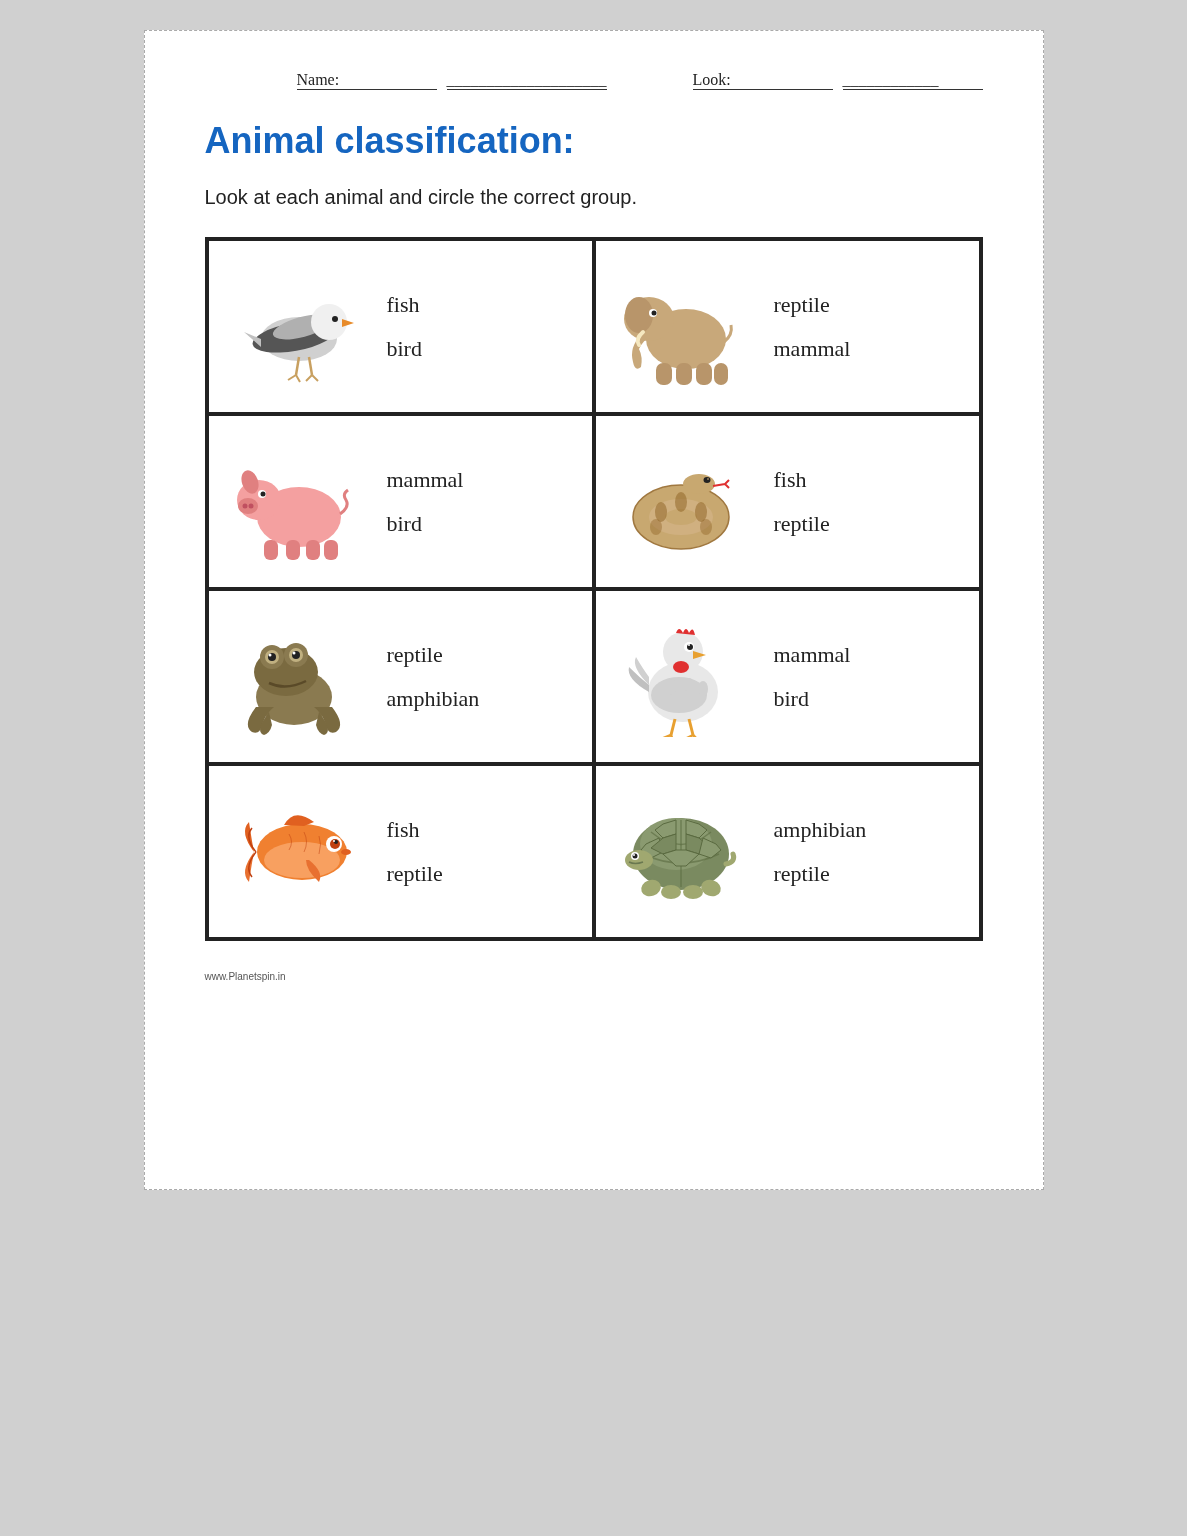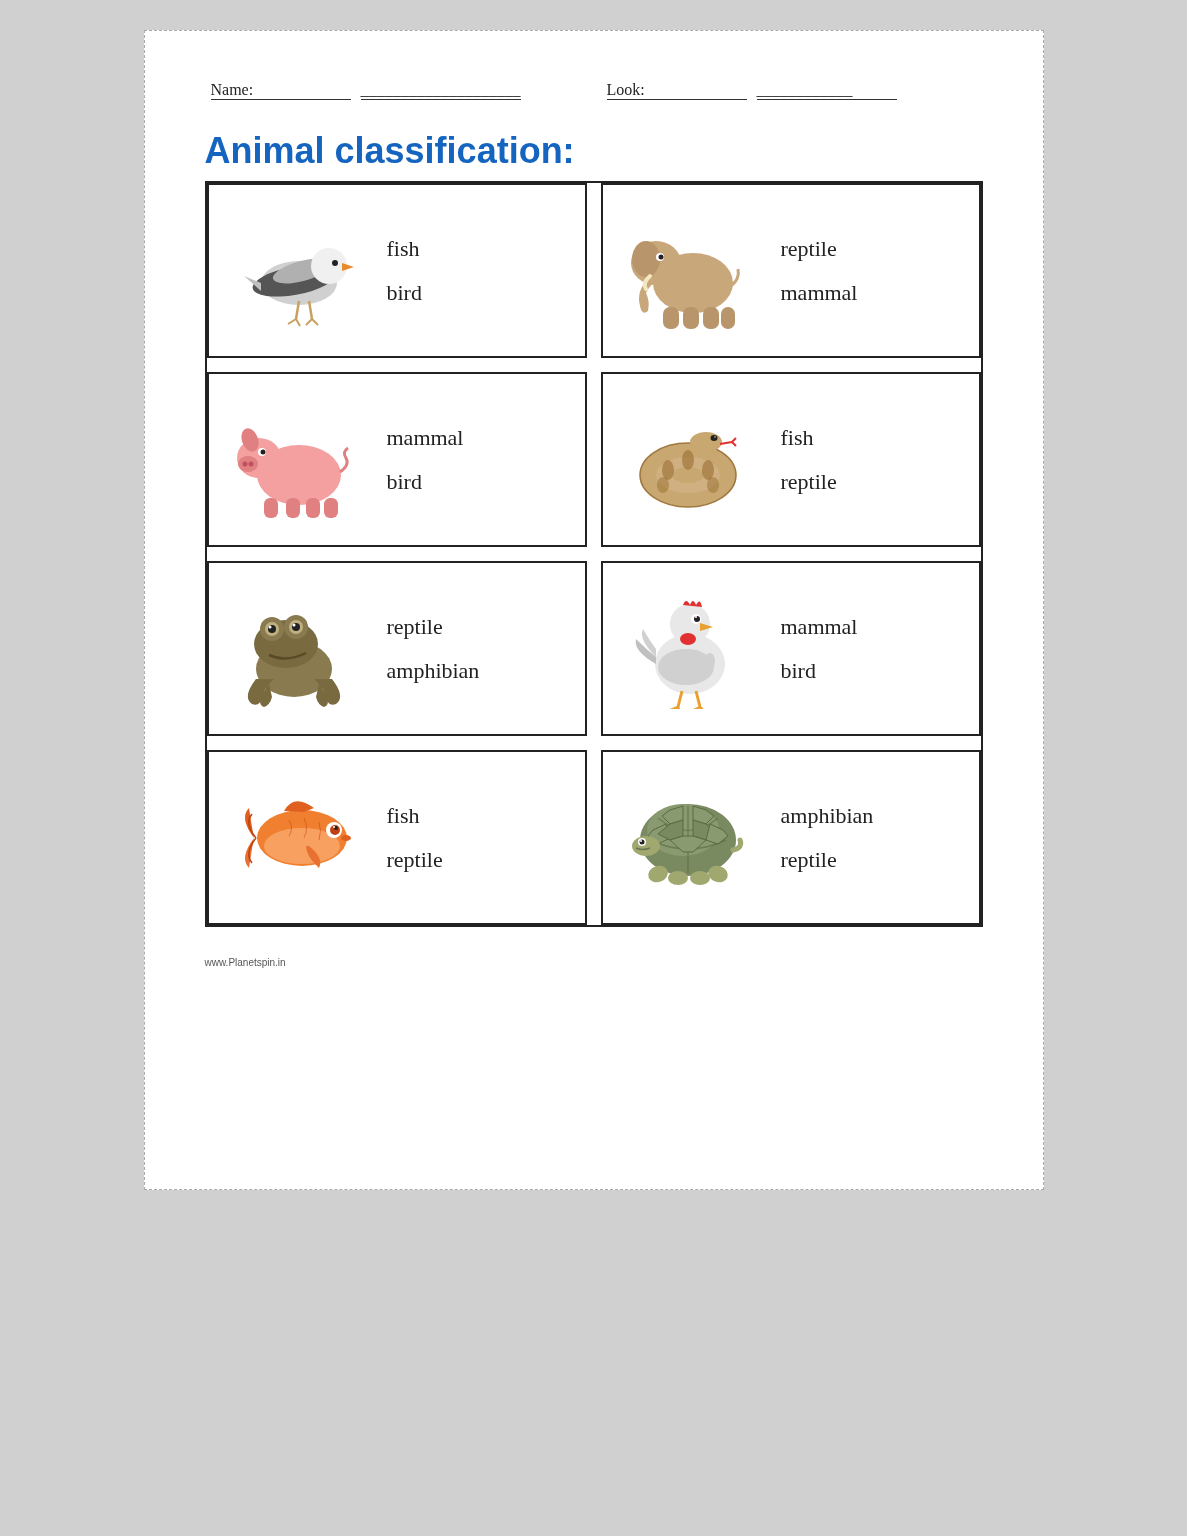--- a/index.html
+++ b/index.html
@@ -17,50 +17,49 @@
       background: #fff;
       margin: 30px auto;
       padding: 40px 60px 40px 60px;
       border: 1.5px dashed #aaa;
       position: relative;
     }
     .header-row {
       display: flex;
       gap: 80px;
       margin-bottom: 30px;
-      margin-top: 10px;
+      justify-content: flex-end;
     }
     .header-field {
       font-size: 16px;
       color: #222;
     }
     .header-field span {
       display: inline-block;
       border-bottom: 1.5px solid #333;
       min-width: 140px;
       margin-left: 6px;
     }
     .page-title {
       font-size: 36px;
       font-weight: bold;
       color: #1565C0;
-      margin-bottom: 9px;
+      margin-bottom: 24px;
       font-family: Arial, sans-serif;
     }
     .instruction {
       font-size: 20px;
       color: #222;
       margin-bottom: 28px;
       font-family: Arial, sans-serif;
     }
     .grid {
       display: grid;
       grid-template-columns: 1fr 1fr;
       border: 2.5px solid #222;
-      gap: 14px;
     }
     .cell {
       display: flex;
       flex-direction: row;
       align-items: center;
       border: 2px solid #222;
       padding: 18px 20px;
       min-height: 175px;
       gap: 10px;
     }
@@ -105,20 +104,21 @@
       <span>Name:</span>
       <span>____________________</span>
     </div>
     <div class="header-field">
       <span>Look:</span>
       <span>____________</span>
     </div>
   </div>
 
   <div class="page-title">Animal classification:</div>
+  <div class="instruction">Look at each animal and circle the correct group.</div>
 
   <div class="grid">
 
     <div class="cell">
       <div class="animal-img">
         <svg width="120" height="120" viewBox="0 0 120 120">
 
           <ellipse cx="65" cy="72" rx="38" ry="22" fill="#d0d0d0"></ellipse>
 
           <ellipse cx="60" cy="70" rx="42" ry="14" fill="#555" transform="rotate(-10 60 70)"></ellipse>

